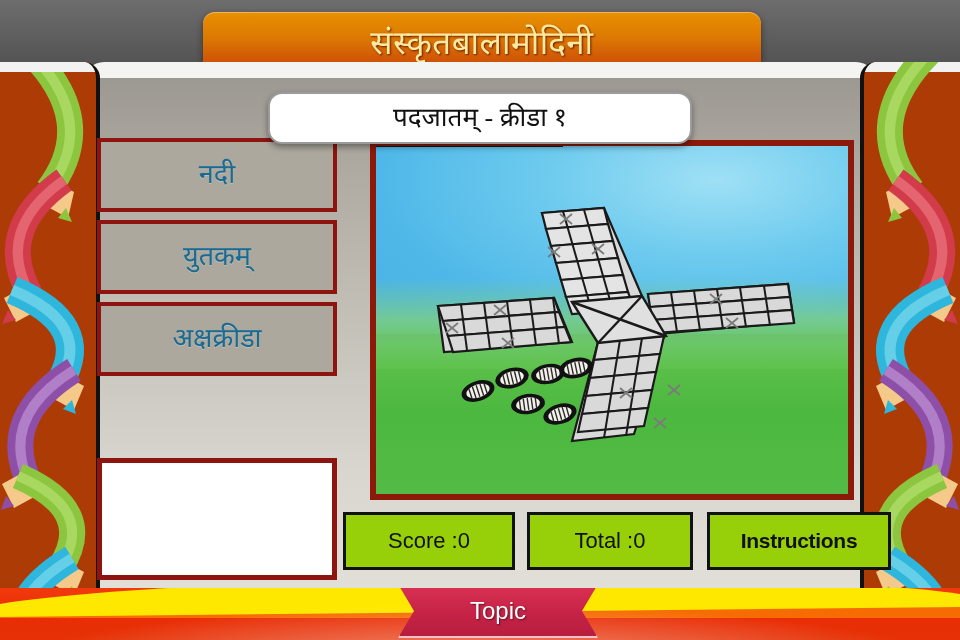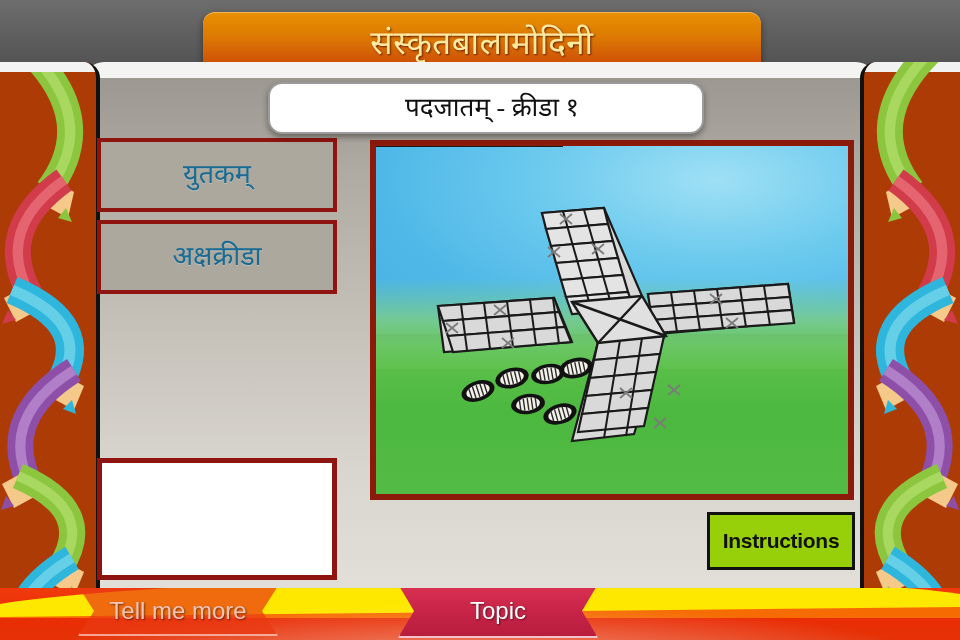--- a/index.html
+++ b/index.html
@@ -35,24 +35,24 @@
       border-top-left-radius:16px;}
   .side .whiterim{position:absolute;top:0;height:10px;width:100%;background:#f2f2f2;}
 
   
   .frame-white{position:absolute;left:84px;top:62px;width:792px;height:578px;
       background:#f4f4f2;border-top-left-radius:20px;border-top-right-radius:20px;}
   .content{position:absolute;left:92px;top:78px;width:776px;height:562px;
       background:linear-gradient(180deg,#9c9892 0%,#b0aca3 18%,#d9d6cf 70%,#e6e3dc 100%);}
 
   
-  .subtitle{position:absolute;left:268px;top:82px;width:420px;height:48px;
+  .subtitle{position:absolute;left:268px;top:92px;width:420px;height:48px;
       background:#fff;border:2px solid #9b9b9b;border-radius:14px;
       box-shadow:0 3px 6px rgba(0,0,0,.40);
-      display:flex;align-items:center;justify-content:center;z-index:6;padding-left:12px;}
+      display:flex;align-items:center;justify-content:center;z-index:6;}
   .subtitle span{font-size:26px;color:#111;
       font-family:"Liberation Serif","DejaVu Serif",serif;padding-bottom:4px;}
 
   
   .options{position:absolute;left:97px;top:138px;width:240px;}
   .opt{height:66px;margin-bottom:8px;background:#aca89d;
        border:4px solid #8e1410;
        display:flex;align-items:center;justify-content:center;cursor:pointer;}
   .opt span{color:#1a6b94;font-size:27px;
        font-family:"Liberation Serif","DejaVu Serif",serif;
@@ -72,21 +72,21 @@
        background:linear-gradient(180deg,rgba(110,203,238,0) 0%,rgba(122,205,140,.85) 45%,rgba(95,194,76,1) 100%);}
 
   
   .scorerow{position:absolute;left:343px;top:512px;width:524px;height:58px;}
   .gbtn{position:absolute;top:0;height:58px;background:#97cf08;
         border:3px solid #111;box-sizing:border-box;
         display:flex;align-items:center;justify-content:center;cursor:pointer;}
   .gbtn span{font-size:22px;color:#111;}
   #score-btn{left:0;width:172px;}
   #total-btn{left:184px;width:166px;}
-  #instr-btn{left:364px;width:148px;}
+  #instr-btn{left:364px;width:184px;}
   #instr-btn span{font-weight:bold;font-size:21px;
         font-family:"Liberation Sans",sans-serif;letter-spacing:-.3px;}
 
   
   .bottombar{position:absolute;left:0;bottom:0;width:960px;height:52px;
         background:linear-gradient(180deg,#f03a0c 0%,#ea2d06 55%,#e53105 100%);
         overflow:hidden;z-index:8;}
   .ystripe{position:absolute;left:-40px;top:-10px;width:1040px;height:34px;
         background:#ffe800;border-radius:50%/100% 100% 0 0;
         transform:rotate(-0.6deg);}
@@ -204,20 +204,23 @@
       </g>
     </svg>
   </div>
 
   <div class="subtitle">
     <span>पदजातम् - क्रीडा १</span>
   </div>
 
   <div class="options">
     <div class="opt">
+      <span>नदी</span>
+    </div>
+    <div class="opt">
       <span>युतकम्</span>
     </div>
     <div class="opt">
       <span>अक्षक्रीडा</span>
     </div>
   </div>
 
   <div class="answerbox">
     <span></span>
   </div>
@@ -412,31 +415,34 @@
                 <line x1="4" y1="-6" x2="4" y2="6"></line>
               <line x1="8" y1="-5" x2="8" y2="5"></line>
             </g>
           </g>
         </g>
       </svg>
     </div>
   </div>
 
   <div class="scorerow">
+    <div class="gbtn" id="score-btn">
+      <span>Score :0</span>
+    </div>
+    <div class="gbtn" id="total-btn">
+      <span>Total :0</span>
+    </div>
     <div class="gbtn" id="instr-btn">
       <span>Instructions</span>
     </div>
   </div>
 
   <div class="bottombar">
     <div class="ystripe2"></div>
     <div class="ystripe"></div>
     <div class="glow"></div>
 
-    <div class="ribbon" id="tellmore-btn">
-      <span>Tell me more</span>
-    </div>
     <div class="ribbon" id="topic-btn">
       <span>Topic</span>
     </div>
   </div>
 
 </div>
 
 </body></html>

